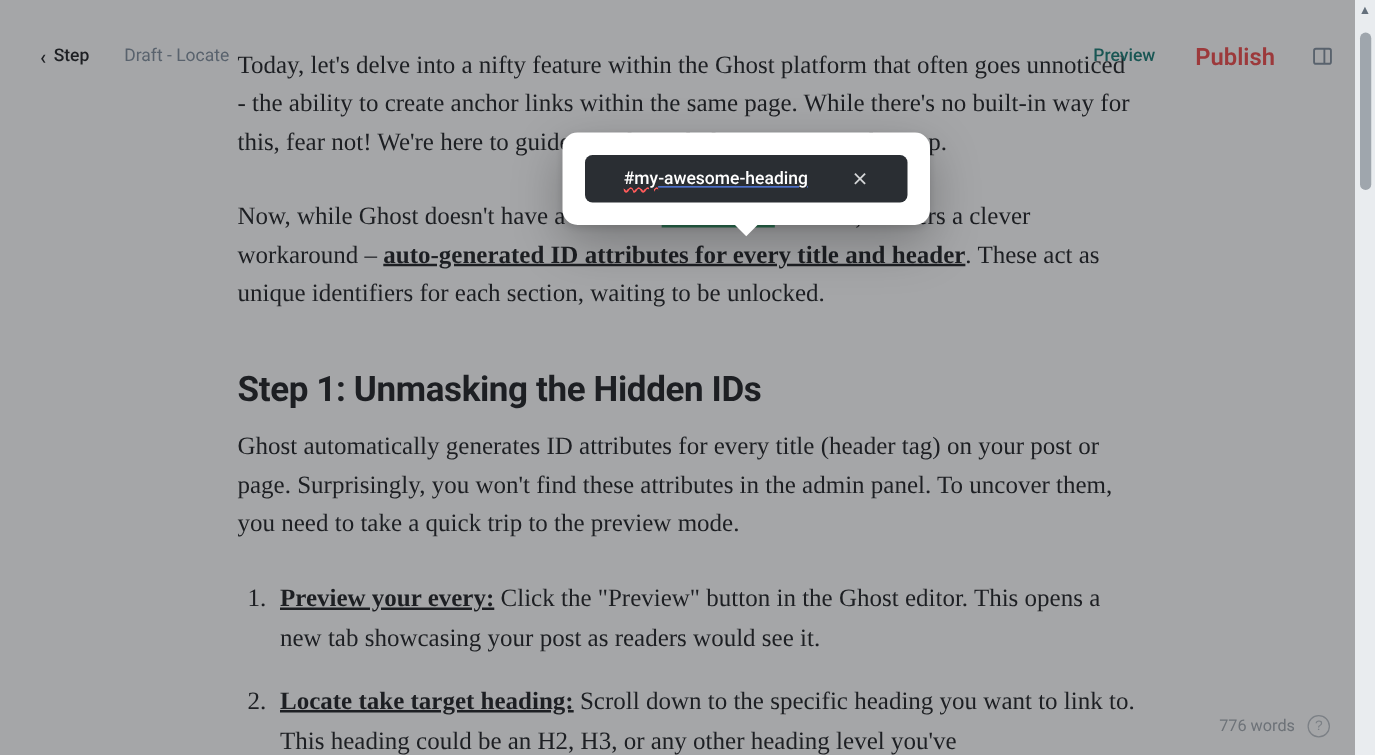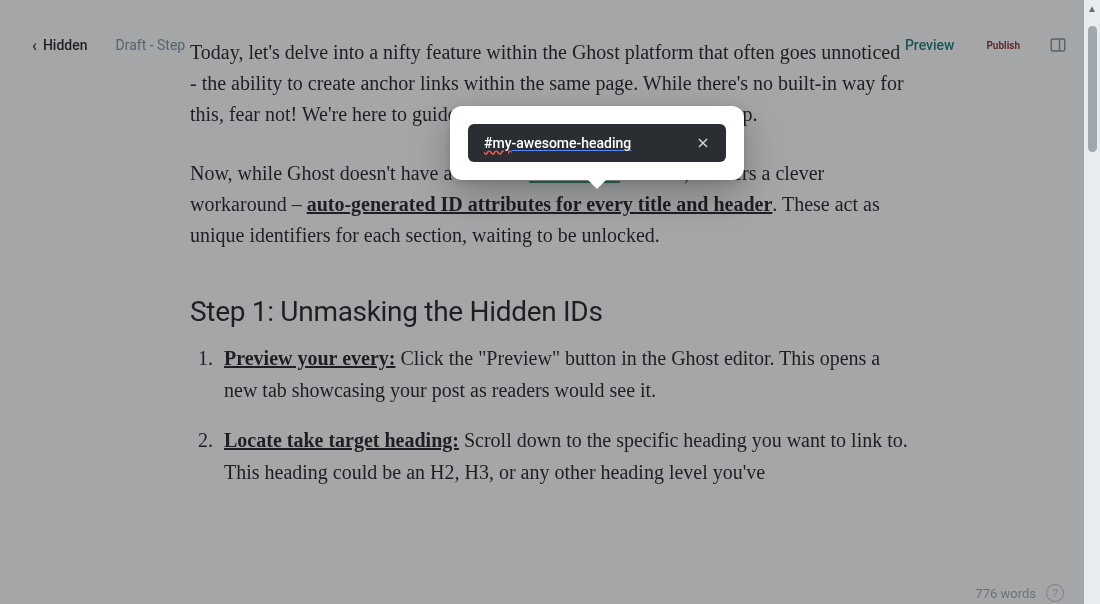--- a/index.html
+++ b/index.html
@@ -9,48 +9,48 @@
   .topbar {
     position: absolute; top: 0; left: 0; right: 0; height: 90px;
     display: flex; align-items: center; padding: 0 32px;
     z-index: 5;
   }
   .back-link { display: flex; align-items: center; gap: 6px; color: #15171a; font-size: 14px; font-weight: 500; cursor: pointer; }
   .back-link .chev { font-size: 16px; }
   .draft-status { margin-left: 28px; color: #7c8b9a; font-size: 14px; }
   .top-spacer { flex: 1; }
   .preview-btn { color: #0f766e; font-size: 14px; font-weight: 500; margin-right: 32px; cursor: pointer; }
-  .publish-btn { color: #7f1d1d; font-size: 10px; font-weight: 600; margin-right: 28px; cursor: pointer; }
+  .publish-btn { color: #ef4444; font-size: 19px; font-weight: 600; margin-right: 28px; cursor: pointer; }
   .panel-toggle { width: 20px; height: 20px; display: flex; align-items: center; justify-content: center; cursor: pointer; color: #7c8b9a; }
   .panel-toggle svg { width: 18px; height: 18px; }
 
   .content {
     position: absolute; top: 0; left: 0; right: 0; bottom: 0;
     padding: 25px 0 40px 0;
     overflow: hidden;
   }
   .content-inner {
     width: 720px; margin: 12px auto;
     font-family: Georgia, "Times New Roman", serif;
     color: #15171a;
   }
   .content-inner p {
     font-size: 20px; line-height: 1.55; margin-bottom: 28px;
   }
   .content-inner h2 {
     font-family: -apple-system, BlinkMacSystemFont, "Segoe UI", Roboto, sans-serif;
-    font-size: 28px; font-weight: 400; margin: 44px 0 14px 0; letter-spacing: -0.3px;
+    font-size: 28px; font-weight: 700; margin: 44px 0 14px 0; letter-spacing: -0.3px;
   }
   .anchor { color: #30a46c; text-decoration: underline; cursor: pointer; }
   .bold { font-weight: 700; text-decoration: underline; }
   .content-inner ol { padding-left: 28px; font-size: 20px; line-height: 1.6; }
   .content-inner ol li { margin-bottom: 18px; padding-left: 6px; }
 
   .footer-stats {
-    position: absolute; bottom: 2px; right: 36px;
+    position: absolute; bottom: 14px; right: 36px;
     display: flex; align-items: center; gap: 10px;
     color: #9fa6ad; font-size: 13px;
     z-index: 5;
   }
   .help-icon { width: 18px; height: 18px; border: 1.5px solid #b8bec4; border-radius: 50%; display: flex; align-items: center; justify-content: center; font-size: 11px; color: #b8bec4; font-family: sans-serif; cursor: pointer; }
 
   .dimmer {
     position: absolute; inset: 0;
     background: rgba(40,44,48,0.42);
     z-index: 10;
@@ -62,21 +62,21 @@
     box-shadow: 0 14px 40px rgba(0,0,0,0.28), 0 2px 6px rgba(0,0,0,0.12);
     padding: 18px;
     z-index: 20;
   }
   .popover::after {
     content: ""; position: absolute; bottom: -9px; left: 50%; transform: translateX(-50%);
     width: 0; height: 0; border-left: 10px solid transparent; border-right: 10px solid transparent; border-top: 10px solid #fff;
   }
   .url-pill {
     background: #2a2e33; color: #fff; border-radius: 6px;
-    display: flex; align-items: center; padding: 11px 16px;
+    display: flex; align-items: center; padding: 11px 31px;
     font-size: 14px; font-weight: 500;
   }
   .url-text { flex: 1; }
   .url-text .url-frag-2 { text-decoration: underline; text-decoration-color: #5a88ff; text-underline-offset: 2px; }
   .url-text .url-frag-1 { text-decoration: underline wavy #ff5a5a; text-underline-offset: 2px; }
   .close-x { color: #d4d6d8; cursor: pointer; padding-left: 10px; display: flex; }
   .close-x svg { width: 14px; height: 14px; }
 
   .scroll-track {
     position: absolute; right: 0; top: 0; width: 16px; height: 100%;
@@ -89,37 +89,38 @@
 </head>
 <body>
 
 <div class="content">
   <div class="content-inner">
     <p>Today, let's delve into a nifty feature within the Ghost platform that often goes unnoticed - the ability to create anchor links within the same page. While there's no built-in way for this, fear not! We're here to guide you through the process step by step.</p>
     <p>
       <span>Now, while Ghost doesn't have a built-in "</span><a class="anchor">anchor link</a><span>" button, it offers a clever workaround – </span><span class="bold">auto-generated ID attributes for every title and header</span><span>. These act as unique identifiers for each section, waiting to be unlocked.</span>
     </p>
     <h2>Step 1: Unmasking the Hidden IDs</h2>
+    <p>Ghost automatically generates ID attributes for every title (header tag) on your post or page. Surprisingly, you won't find these attributes in the admin panel. To uncover them, you need to take a quick trip to the preview mode.</p>
     <ol>
       <li>
         <span class="bold">Preview your every:</span><span> Click the "Preview" button in the Ghost editor. This opens a new tab showcasing your post as readers would see it.</span>
       </li>
       <li>
         <span class="bold">Locate take target heading:</span><span> Scroll down to the specific heading you want to link to. This heading could be an H2, H3, or any other heading level you've</span>
       </li>
     </ol>
   </div>
 </div>
 
 <div class="topbar">
   <div class="back-link">
     <span class="chev">‹</span>
-    <span>Hidden</span>
+    <span>Step</span>
   </div>
-  <div class="draft-status">Draft - Step</div>
+  <div class="draft-status">Draft - Locate</div>
   <div class="top-spacer"></div>
   <div class="preview-btn">Preview</div>
   <div class="publish-btn">Publish</div>
   <div class="panel-toggle">
     <svg viewBox="0 0 24 24" fill="none" stroke="currentColor" stroke-width="2">
       <rect x="3" y="4" width="18" height="16" rx="2"></rect>
       <line x1="14" y1="4" x2="14" y2="20"></line>
     </svg>
   </div>
 </div>

